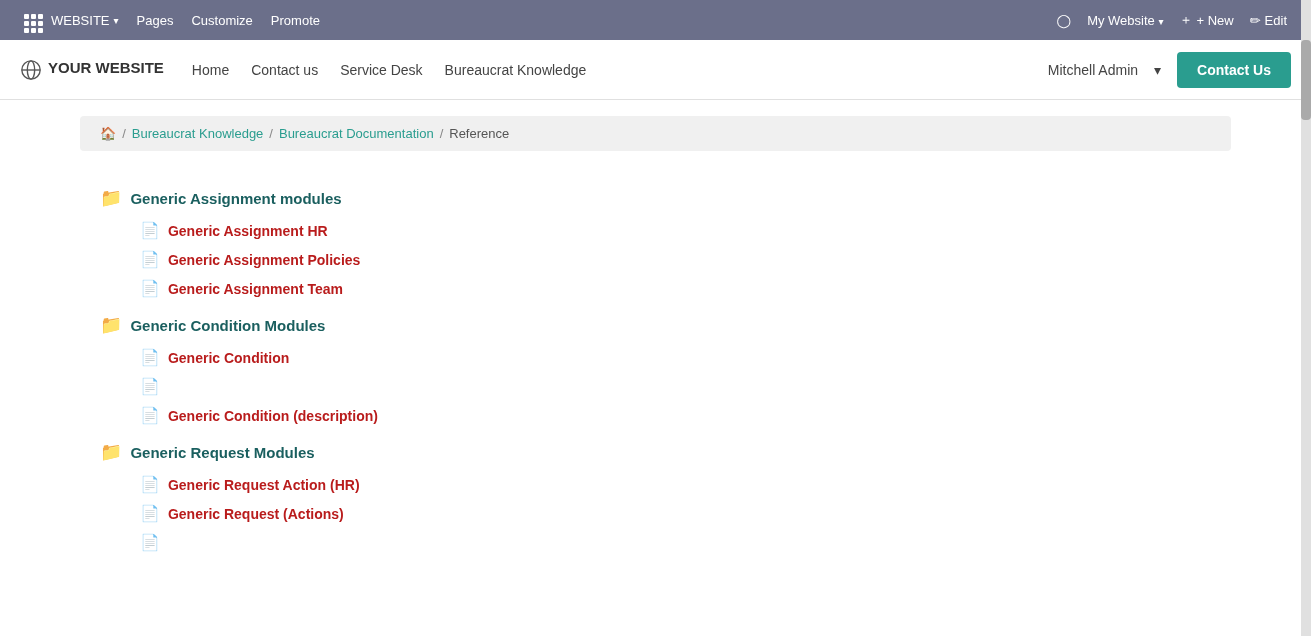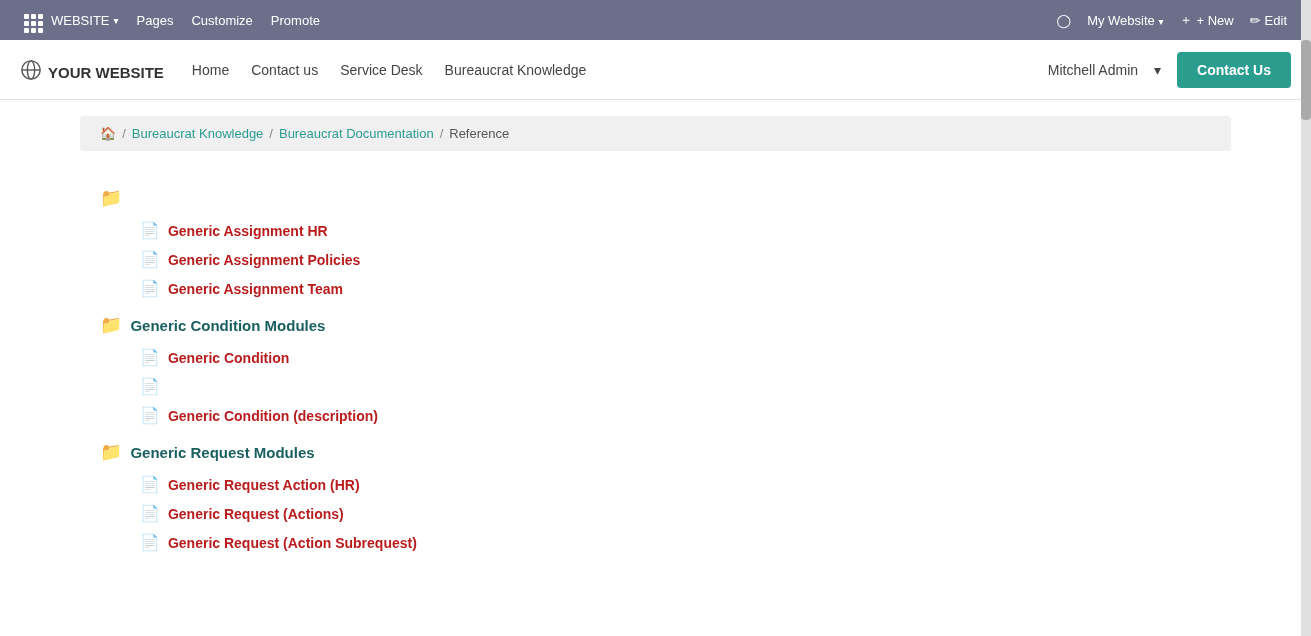--- a/index.html
+++ b/index.html
@@ -81,21 +81,21 @@
       align-items: center;
       justify-content: space-between;
     }
     .website-nav-left {
       display: flex;
       align-items: center;
       gap: 28px;
     }
     .site-logo {
       display: flex;
-      align-items: flex-end;
+      align-items: flex-start;
       gap: 6px;
       font-weight: bold;
       font-size: 15px;
       color: #333;
     }
     .globe-icon {
       width: 22px;
       height: 22px;
     }
     .nav-links {
@@ -290,20 +290,21 @@
   <span class="sep">/</span>
   <a>Bureaucrat Documentation</a>
   <span class="sep">/</span>
   <span class="current">Reference</span>
 </div>
 
 <div class="content-area">
 
   <div class="category-item">
     <span class="folder-icon">📁</span>
+    <span class="label">Generic Assignment modules</span>
   </div>
   <div class="doc-item">
     <span class="doc-icon">📄</span>
     <span class="label">Generic Assignment HR</span>
   </div>
   <div class="doc-item">
     <span class="doc-icon">📄</span>
     <span class="label">Generic Assignment Policies</span>
   </div>
   <div class="doc-item">
@@ -334,20 +335,19 @@
   <div class="doc-item">
     <span class="doc-icon">📄</span>
     <span class="label">Generic Request Action (HR)</span>
   </div>
   <div class="doc-item">
     <span class="doc-icon">📄</span>
     <span class="label">Generic Request (Actions)</span>
   </div>
   <div class="doc-item">
     <span class="doc-icon">📄</span>
-    <span class="label">Generic Request (Action Subrequest)</span>
   </div>
 
 </div>
 
 <div class="scrollbar">
   <div class="scrollbar-thumb"></div>
 </div>
 
 </body></html>

